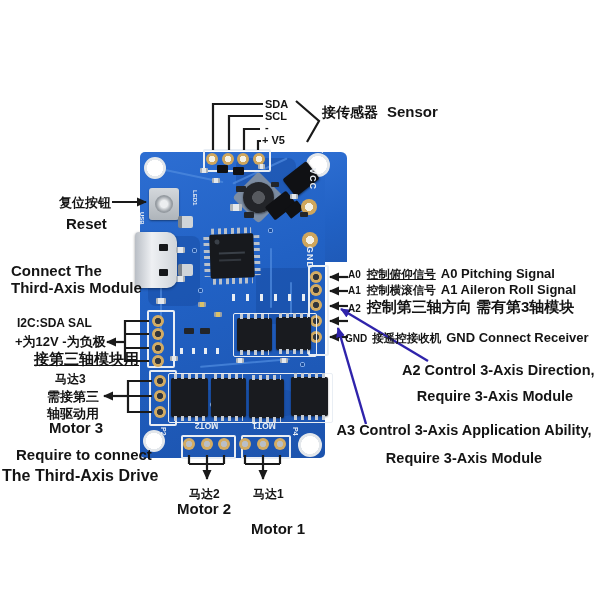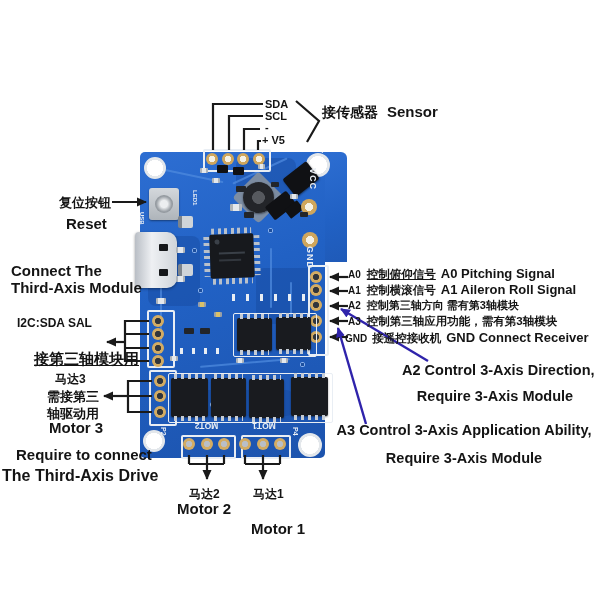--- a/index.html
+++ b/index.html
@@ -235,20 +235,21 @@
 
   <div class="ann b7" style="left:59px;top:194px;font-size:13px;">复位按钮</div>
   <div class="ann b8" style="left:66px;top:215px;font-size:15px;">Reset</div>
 
   <div class="ann b8" style="left:11px;top:263px;font-size:15px;line-height:16.5px;">
     <div>Connect The</div>
     <div>Third-Axis Module</div>
   </div>
 
   <div class="ann b7" style="left:17px;top:316px;font-size:12px;">I2C:SDA SAL</div>
+  <div class="ann b7" style="left:15px;top:333px;font-size:13px;">+为12V -为负极</div>
   <div class="ann b7" style="left:34px;top:350px;font-size:15px;text-decoration:underline;">接第三轴模块用</div>
 
   <div class="ann b7" style="left:55px;top:371px;font-size:12px;">马达3</div>
   <div class="ann b7" style="left:47px;top:388px;font-size:13px;">需接第三</div>
   <div class="ann b7" style="left:47px;top:405px;font-size:13px;">轴驱动用</div>
   <div class="ann b8" style="left:49px;top:419px;font-size:15px;">Motor 3</div>
 
   <div class="ann b8" style="left:16px;top:446px;font-size:15px;">Require to connect</div>
   <div class="ann b8" style="left:2px;top:467px;font-size:16px;">The Third-Axis Drive</div>
 
@@ -257,26 +258,21 @@
     <span class="b7" style="font-size:11.5px;text-decoration:underline;">控制俯仰信号</span>
     <span class="b8" style="font-size:13px;margin-left:5px;">A0 Pitching Signal</span>
   </div>
   <div class="ann" style="left:348px;top:282px;display:flex;align-items:baseline;">
     <span class="b7" style="font-size:10px;margin-right:6px;">A1</span>
     <span class="b7" style="font-size:11.5px;">控制横滚信号</span>
     <span class="b8" style="font-size:13px;margin-left:5px;">A1 Aileron Roll Signal</span>
   </div>
   <div class="ann" style="left:348px;top:298px;display:flex;align-items:baseline;">
     <span class="b7" style="font-size:10px;margin-right:6px;">A2</span>
-    <span class="b7" style="font-size:11px;">控制第三轴方向 需有第3轴模块</span>
-    <span class="b8" style="font-size:13px;margin-left:5px;"></span>
-  </div>
-  <div class="ann" style="left:348px;top:314px;display:flex;align-items:baseline;">
-    <span class="b7" style="font-size:10px;margin-right:6px;">A3</span>
-    <span class="b7" style="font-size:11.5px;">控制第三轴应用功能，需有第3轴模块</span>
+    <span class="b7" style="font-size:15px;">控制第三轴方向 需有第3轴模块</span>
     <span class="b8" style="font-size:13px;margin-left:5px;"></span>
   </div>
   <div class="ann" style="left:345px;top:330px;display:flex;align-items:baseline;">
     <span class="b7" style="font-size:10px;margin-right:5px;">GND</span>
     <span class="b7" style="font-size:11.5px;">接遥控接收机</span>
     <span class="b8" style="font-size:13px;margin-left:5px;">GND Connect Receiver</span>
   </div>
 
   <div class="ann b8" style="left:402px;top:363px;width:186px;text-align:center;font-size:14.5px;line-height:15px;">
     <div>A2 Control 3-Axis Direction,</div>

